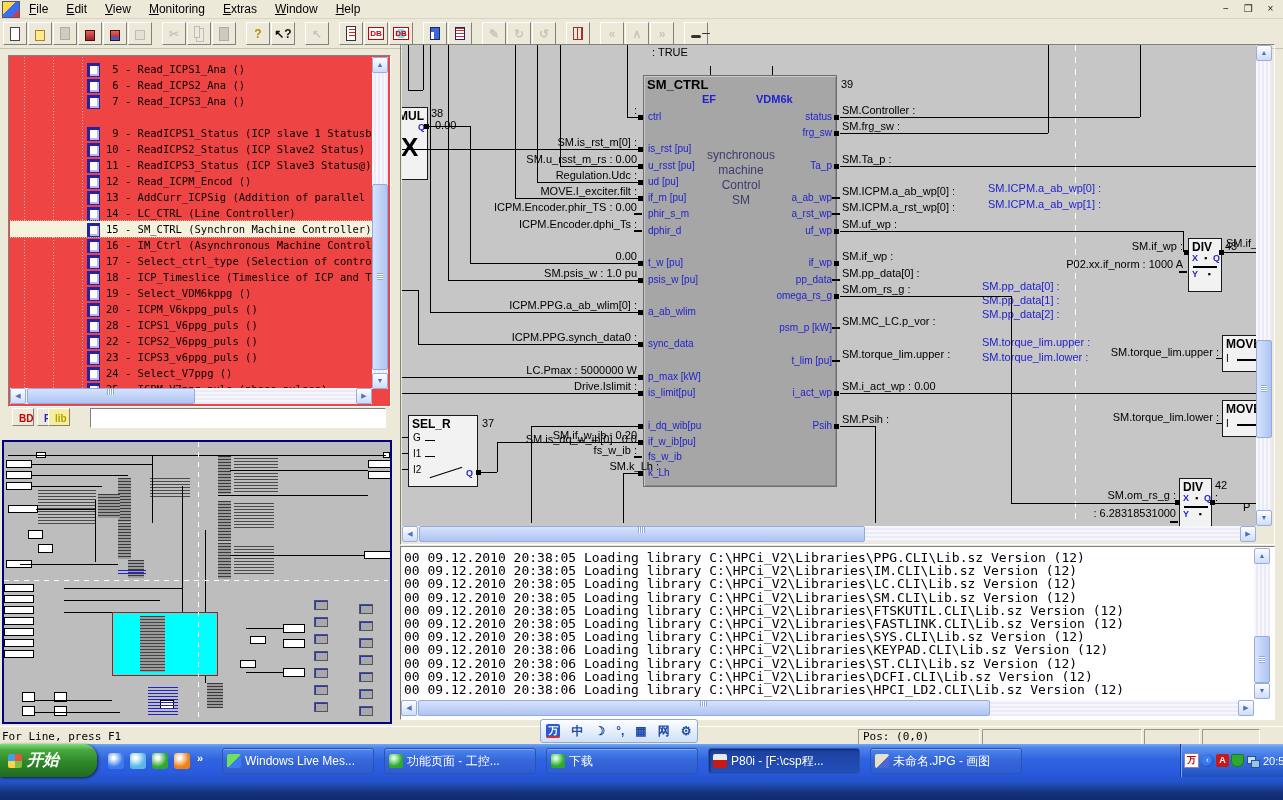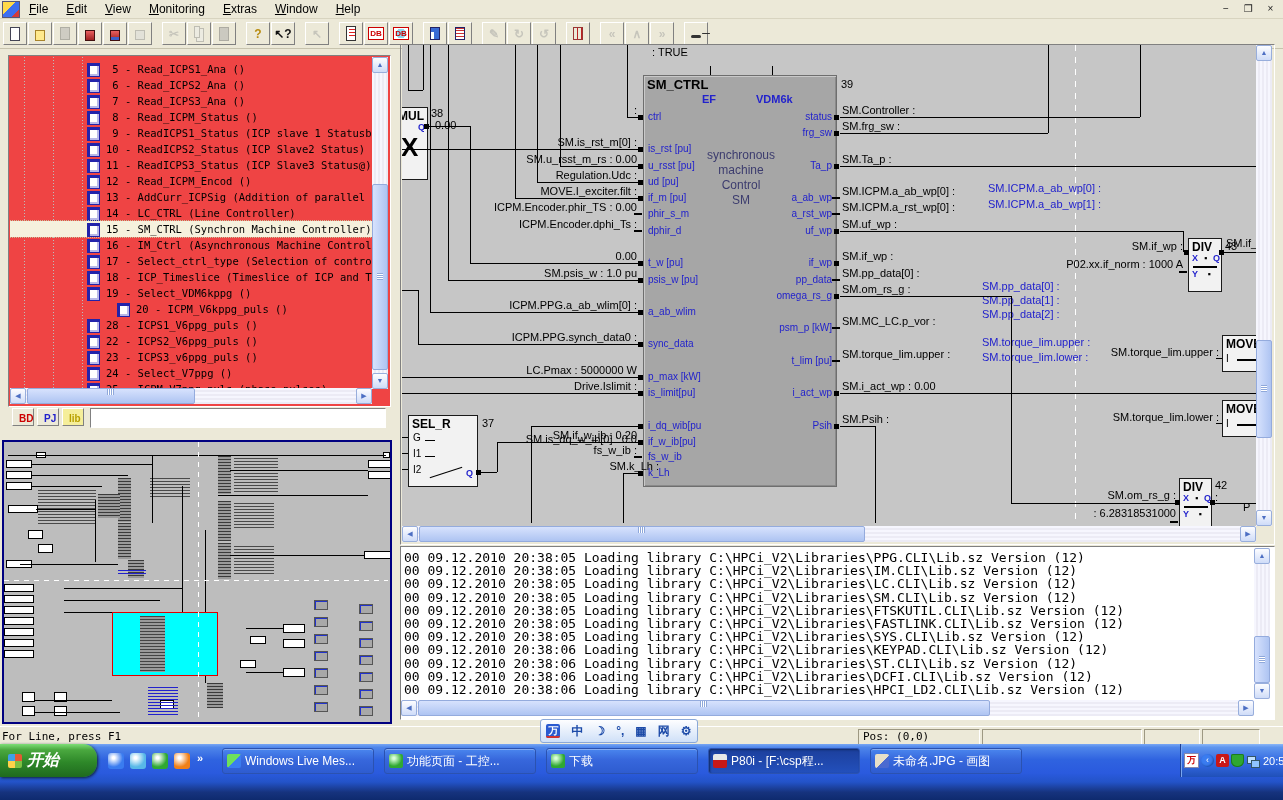--- a/index.html
+++ b/index.html
@@ -227,33 +227,32 @@
   </div>
 
 <div class="abs" id="tree-panel">
   <div class="abs" id="tree-rows">
       <div class="tguide" style="position: absolute; left: 14px; top: 0px; width: 1px; height: 331px;"></div>
       <div class="tguide" style="position: absolute; left: 43px; top: 0px; width: 1px; height: 331px;"></div>
       <div class="tguide" style="position: absolute; left: 72px; top: 0px; width: 1px; height: 331px;"></div>
       <div class="trow" style="position: absolute; left: 0px; top: 4px; width: 600px; height: 16px;"><div class="ticon"></div><span class="tlabel"> 5 - Read_ICPS1_Ana ()</span></div>
       <div class="trow" style="position: absolute; left: 0px; top: 20px; width: 600px; height: 16px;"><div class="ticon"></div><span class="tlabel"> 6 - Read_ICPS2_Ana ()</span></div>
       <div class="trow" style="position: absolute; left: 0px; top: 36px; width: 600px; height: 16px;"><div class="ticon"></div><span class="tlabel"> 7 - Read_ICPS3_Ana ()</span></div>
-      <div class="trow" style="position: absolute; left: 0px; top: 52px; width: 600px; height: 16px;"><div class="ticon"></div><span class="tlabel"> 8 - Read_ICPM_Status ()</span></div>
       <div class="trow" style="position: absolute; left: 0px; top: 68px; width: 600px; height: 16px;"><div class="ticon"></div><span class="tlabel"> 9 - ReadICPS1_Status (ICP slave 1 Statusbi</span></div>
       <div class="trow" style="position: absolute; left: 0px; top: 84px; width: 600px; height: 16px;"><div class="ticon"></div><span class="tlabel">10 - ReadICPS2_Status (ICP Slave2 Status)</span></div>
       <div class="trow" style="position: absolute; left: 0px; top: 100px; width: 600px; height: 16px;"><div class="ticon"></div><span class="tlabel">11 - ReadICPS3_Status (ICP Slave3 Status@)</span></div>
       <div class="trow" style="position: absolute; left: 0px; top: 116px; width: 600px; height: 16px;"><div class="ticon"></div><span class="tlabel">12 - Read_ICPM_Encod ()</span></div>
       <div class="trow" style="position: absolute; left: 0px; top: 132px; width: 600px; height: 16px;"><div class="ticon"></div><span class="tlabel">13 - AddCurr_ICPSig (Addition of parallel p</span></div>
       <div class="trow" style="position: absolute; left: 0px; top: 148px; width: 600px; height: 16px;"><div class="ticon"></div><span class="tlabel">14 - LC_CTRL (Line Controller)</span></div>
       <div class="trow sel" style="position: absolute; left: 0px; top: 164px; width: 600px; height: 16px;"><div class="ticon"></div><span class="tlabel">15 - SM_CTRL (Synchron Machine Controller)</span></div>
       <div class="trow" style="position: absolute; left: 0px; top: 180px; width: 600px; height: 16px;"><div class="ticon"></div><span class="tlabel">16 - IM_Ctrl (Asynchronous Machine Controll</span></div>
       <div class="trow" style="position: absolute; left: 0px; top: 196px; width: 600px; height: 16px;"><div class="ticon"></div><span class="tlabel">17 - Select_ctrl_type (Selection of control</span></div>
       <div class="trow" style="position: absolute; left: 0px; top: 212px; width: 600px; height: 16px;"><div class="ticon"></div><span class="tlabel">18 - ICP_Timeslice (Timeslice of ICP and TO</span></div>
       <div class="trow" style="position: absolute; left: 0px; top: 228px; width: 600px; height: 16px;"><div class="ticon"></div><span class="tlabel">19 - Select_VDM6kppg ()</span></div>
-      <div class="trow" style="position: absolute; left: 0px; top: 244px; width: 600px; height: 16px; margin-left: 30px;"><div class="ticon"></div><span class="tlabel">20 - ICPM_V6kppg_puls ()</span></div>
+      <div class="trow" style="position: absolute; left: 0px; top: 244px; width: 600px; height: 16px;"><div class="ticon"></div><span class="tlabel">20 - ICPM_V6kppg_puls ()</span></div>
       <div class="trow" style="position: absolute; left: 0px; top: 260px; width: 600px; height: 16px;"><div class="ticon"></div><span class="tlabel">28 - ICPS1_V6ppg_puls ()</span></div>
       <div class="trow" style="position: absolute; left: 0px; top: 276px; width: 600px; height: 16px;"><div class="ticon"></div><span class="tlabel">22 - ICPS2_V6ppg_puls ()</span></div>
       <div class="trow" style="position: absolute; left: 0px; top: 292px; width: 600px; height: 16px;"><div class="ticon"></div><span class="tlabel">23 - ICPS3_v6ppg_puls ()</span></div>
       <div class="trow" style="position: absolute; left: 0px; top: 308px; width: 600px; height: 16px;"><div class="ticon"></div><span class="tlabel">24 - Select_V7ppg ()</span></div>
       <div class="trow" style="position: absolute; left: 0px; top: 324px; width: 600px; height: 16px;"><div class="ticon"></div><span class="tlabel">25 - ICPM_V7ppg_puls (phase pulses)</span></div>
     </div>
 
   <div class="sbtrack" style="left:363px;top:1px;width:16px;height:332px"></div>
   <div class="sbbtn" style="left:363px;top:1px">▲</div>
   <div class="sbthumb" style="left:363px;top:128px;width:16px;height:186px">
@@ -265,21 +264,21 @@
   <div class="sbbtn" style="left:1px;top:332px">◀</div>
   <div class="sbthumb h" style="left:18px;top:332px;width:168px;height:16px">
       <div class="grip h"></div>
     </div>
   <div class="sbbtn" style="left:347px;top:332px">▶</div>
 </div>
 
 <div class="abs" id="panel-buttons">
     <button class="pbtn" style="position: absolute; left: 12px; top: 408px; width: 22px; height: 18px; color: rgb(204, 0, 0);">BD</button>
     <button class="pbtn" style="position: absolute; left: 37px; top: 408px; width: 22px; height: 18px; color: rgb(34, 34, 204);">PJ</button>
-    <button class="pbtn" style="position: absolute; left: 62px; top: 408px; width: 22px; height: 18px; color: rgb(184, 160, 0); background: rgb(245, 238, 154);">lib</button>
+    <button class="pbtn" style="position: absolute; left: 48px; top: 408px; width: 22px; height: 18px; color: rgb(184, 160, 0); background: rgb(245, 238, 154);">lib</button>
   </div>
 <input class="abs" id="quick-input" value="" style="">
 
 <div class="abs" id="overview">
     <div class="ovbox" style="position: absolute; left: 32px; top: 10px; width: 10px; height: 6px;"></div>
     <div class="ovbox" style="position: absolute; left: 379px; top: 10px; width: 7px; height: 6px;"></div>
     <div class="ovbox" style="position: absolute; left: 2px; top: 18px; width: 26px; height: 8px;"></div>
     <div class="ovbox" style="position: absolute; left: 2px; top: 29px; width: 26px; height: 8px;"></div>
     <div class="ovbox" style="position: absolute; left: 2px; top: 40px; width: 26px; height: 8px;"></div>
     <div class="ovbox" style="position: absolute; left: 4px; top: 63px; width: 30px; height: 8px;"></div>

